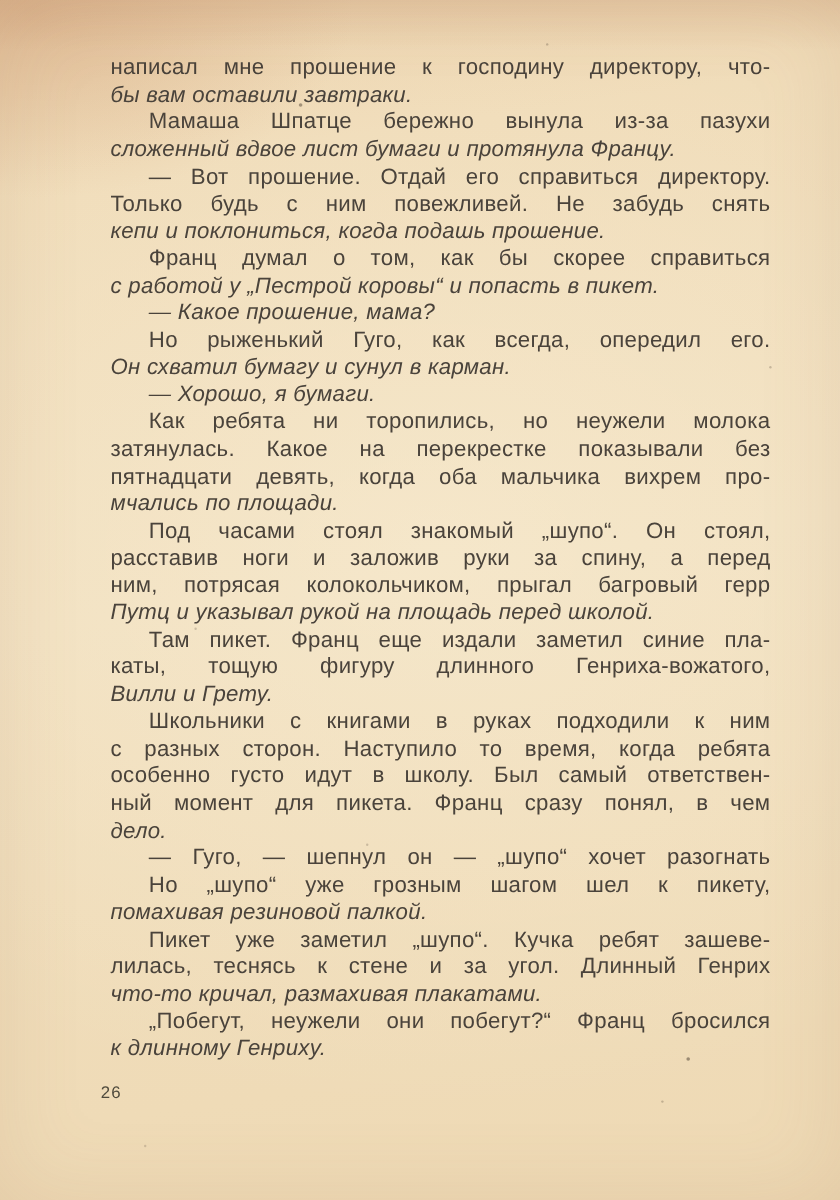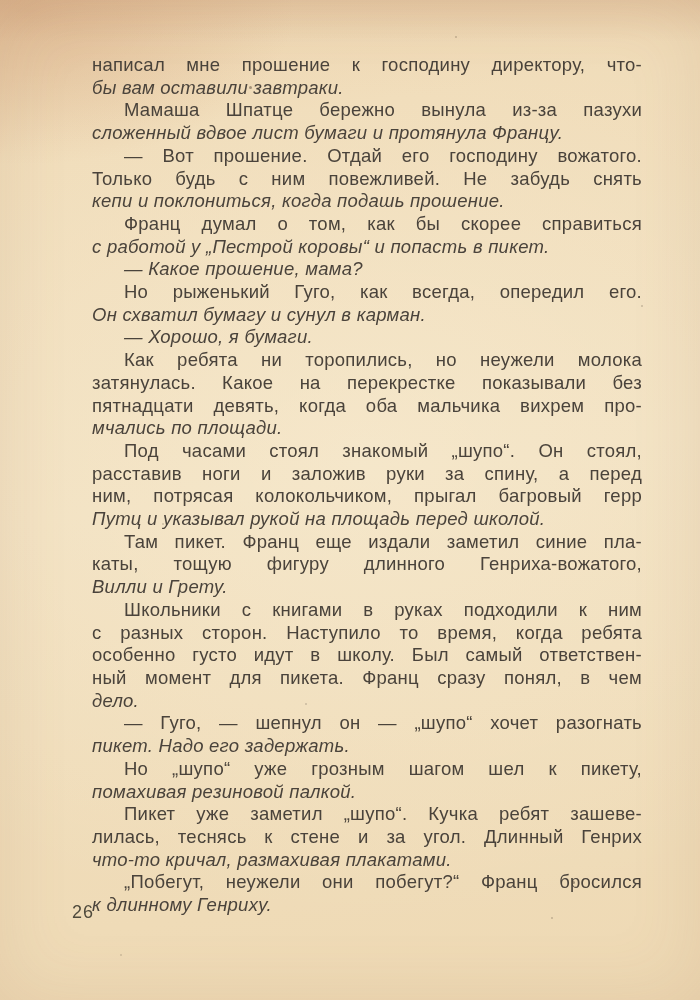--- a/index.html
+++ b/index.html
@@ -22,61 +22,61 @@
   .page::after {
     content: "";
     position: absolute;
     inset: 0;
     pointer-events: none;
     box-shadow: inset 0 0 70px rgba(160,115,80,0.14);
   }
   .text-block {
     position: absolute;
     left: 92px;
-    top: 54px;
+    top: 45px;
     width: 550px;
   }
   .line {
     font-size: 18.5px;
     line-height: 22.7px;
     letter-spacing: 0.25px;
     color: #4a433b;
     text-align: justify;
     text-align-last: justify;
     -moz-text-align-last: justify;
     white-space: normal;
   }
   .line.ind { padding-left: 32px; }
   .line.end { text-align-last: left; font-style: italic; -moz-text-align-last: left; }
   .page-number {
     position: absolute;
-    left: 72px;
+    left: 84px;
     top: 902px;
-    font-size: 18px;
+    font-size: 14px;
     letter-spacing: 1px;
     color: #4f4a3c;
     text-align: right;
   }
   .speck {
     position: absolute;
     border-radius: 50%;
     background: #55483a;
     pointer-events: none;
   }
 </style>
 </head>
 <body>
 
 <div class="page">
   <div class="text-block">
       <div class="line">написал мне прошение к господину директору, что-</div>
       <div class="line end">бы вам оставили завтраки.</div>
       <div class="line ind">Мамаша Шпатце бережно вынула из-за пазухи</div>
       <div class="line end">сложенный вдвое лист бумаги и протянула Францу.</div>
-      <div class="line ind">— Вот прошение. Отдай его господину вожатого.</div>
+      <div class="line ind">— Вот прошение. Отдай его справиться директору.</div>
       <div class="line">Только будь с ним повежливей. Не забудь снять</div>
       <div class="line end">кепи и поклониться, когда подашь прошение.</div>
       <div class="line ind">Франц думал о том, как бы скорее справиться</div>
       <div class="line end">с работой у „Пестрой коровы“ и попасть в пикет.</div>
       <div class="line ind end">— Какое прошение, мама?</div>
       <div class="line ind">Но рыженький Гуго, как всегда, опередил его.</div>
       <div class="line end">Он схватил бумагу и сунул в карман.</div>
       <div class="line ind end">— Хорошо, я бумаги.</div>
       <div class="line ind">Как ребята ни торопились, но неужели молока</div>
       <div class="line">затянулась. Какое на перекрестке показывали без</div>
@@ -88,21 +88,20 @@
       <div class="line end">Путц и указывал рукой на площадь перед школой.</div>
       <div class="line ind">Там пикет. Франц еще издали заметил синие пла-</div>
       <div class="line">каты, тощую фигуру длинного Генриха-вожатого,</div>
       <div class="line end">Вилли и Грету.</div>
       <div class="line ind">Школьники с книгами в руках подходили к ним</div>
       <div class="line">с разных сторон. Наступило то время, когда ребята</div>
       <div class="line">особенно густо идут в школу. Был самый ответствен-</div>
       <div class="line">ный момент для пикета. Франц сразу понял, в чем</div>
       <div class="line end">дело.</div>
       <div class="line ind">— Гуго, — шепнул он — „шупо“ хочет разогнать</div>
-      <div class="line end">пикет. Надо его задержать.</div>
       <div class="line ind">Но „шупо“ уже грозным шагом шел к пикету,</div>
       <div class="line end">помахивая резиновой палкой.</div>
       <div class="line ind">Пикет уже заметил „шупо“. Кучка ребят зашеве-</div>
       <div class="line">лилась, теснясь к стене и за угол. Длинный Генрих</div>
       <div class="line end">что-то кричал, размахивая плакатами.</div>
       <div class="line ind">„Побегут, неужели они побегут?“ Франц бросился</div>
       <div class="line end">к длинному Генриху.</div>
     </div>
   <div class="page-number">26</div>
 <div class="speck" style="left: 249px; top: 86px; width: 3px; height: 3px; opacity: 0.5;"></div>

